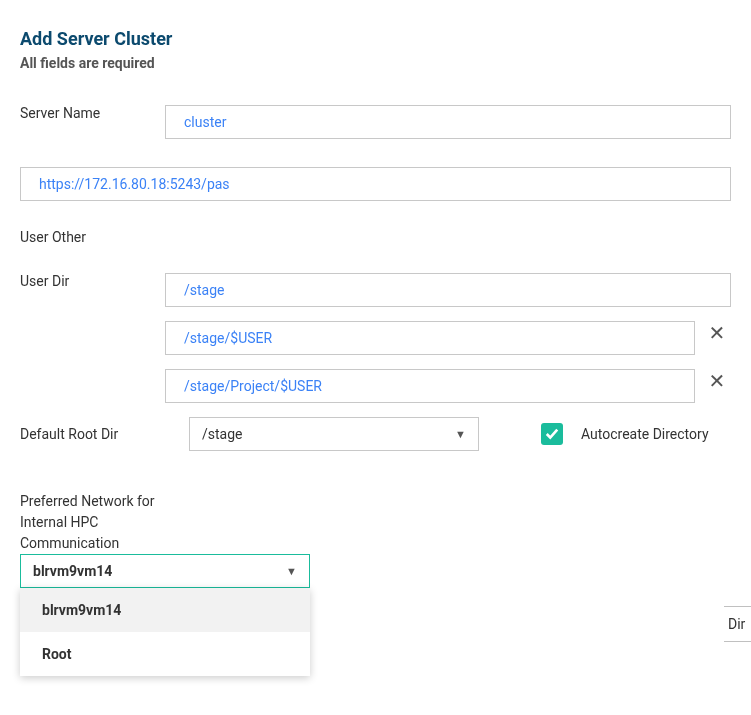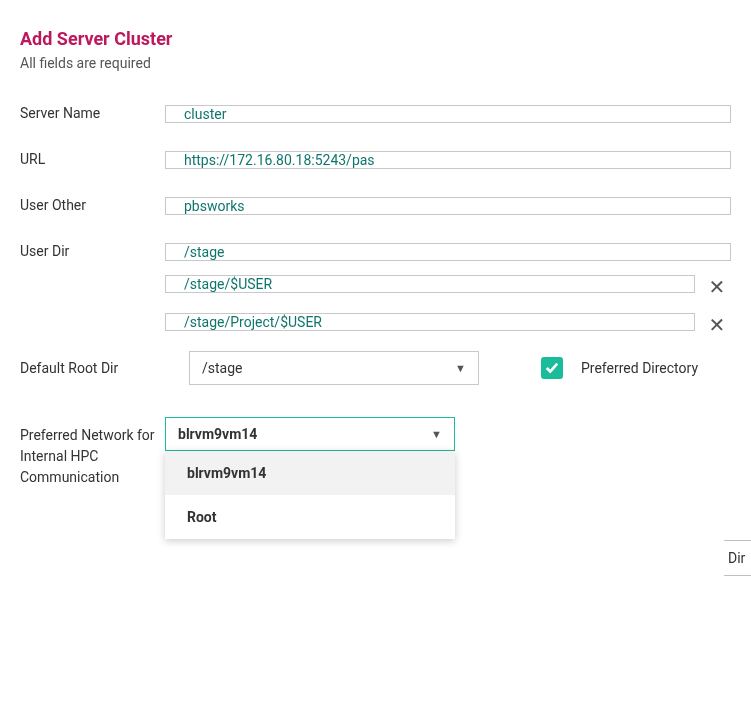--- a/index.html
+++ b/index.html
@@ -7,27 +7,28 @@
     font-family: -apple-system, BlinkMacSystemFont, "Segoe UI", Roboto, Arial, sans-serif;
     width: 751px;
     height: 715px;
     background: #fff;
     color: #333;
     padding: 28px 20px 20px 20px;
   }
   .title {
     font-size: 18px;
     font-weight: 700;
-    color: #be185d;
+    color: #0c4a6e;
     margin-bottom: 6px;
   }
   .subtitle {
     font-size: 14px;
     color: #555;
     margin-bottom: 34px;
+    font-weight: bold;
   }
   .row {
     display: flex;
     align-items: flex-start;
     margin-bottom: 28px;
   }
   .row.dirs { margin-bottom: 14px; }
   .label {
     width: 145px;
     font-size: 14px;
@@ -39,25 +40,25 @@
     padding-top: 8px;
     line-height: 1.5;
   }
   .field-col {
     flex: 1;
     display: flex;
     align-items: center;
   }
   .text-input {
     flex: 1;
-    height: 18px;
+    height: 34px;
     border: 1px solid #c8c8c8;
     background: #fff;
     font-size: 14px;
-    color: #0f766e;
+    color: #3b82f6;
     padding: 0 18px;
     outline: none;
     font-family: inherit;
   }
   .dir-row {
     display: flex;
     margin-left: 145px;
     margin-bottom: 14px;
   }
   .dir-row .text-input { flex: 1; }
@@ -125,20 +126,21 @@
     stroke-width: 3;
   }
   .checkbox-label {
     font-size: 14px;
     color: #333;
   }
   .pref-row {
     display: flex;
     align-items: flex-start;
     position: relative;
+    flex-direction: column;
   }
   .dropdown {
     position: absolute;
     top: 34px;
     left: 0;
     width: 290px;
     background: #fff;
     box-shadow: 0 2px 8px rgba(0,0,0,0.2);
     z-index: 10;
   }
@@ -199,31 +201,27 @@
 <div class="subtitle">All fields are required</div>
 
 <div class="row">
   <div class="label">Server Name</div>
   <div class="field-col">
     <input class="text-input" type="text" value="cluster" style="">
   </div>
 </div>
 
 <div class="row">
-  <div class="label">URL</div>
   <div class="field-col">
     <input class="text-input" type="text" value="https://172.16.80.18:5243/pas" style="">
   </div>
 </div>
 
 <div class="row">
   <div class="label">User Other</div>
-  <div class="field-col">
-    <input class="text-input" type="text" value="pbsworks" style="">
-  </div>
 </div>
 
 <div class="row dirs">
   <div class="label">User Dir</div>
   <div class="field-col">
     <input class="text-input" type="text" value="/stage" style="">
   </div>
 </div>
 
 <div class="dir-row">
@@ -243,21 +241,21 @@
       <span>/stage</span>
       <span class="chevron">▼</span>
     </div>
   </div>
   <div class="checkbox-wrap">
     <div class="checkbox">
       <svg viewBox="0 0 16 16">
           <polyline points="2,8 6,12 14,3"></polyline>
         </svg>
     </div>
-    <span class="checkbox-label">Preferred Directory</span>
+    <span class="checkbox-label">Autocreate Directory</span>
   </div>
 </div>
 
 <div class="pref-row">
   <div class="label multi">Preferred Network for Internal HPC Communication</div>
   <div class="pref-col">
     <div class="select-wrap">
       <div class="select-box active">
         <span>blrvm9vm14</span>
         <span class="chevron">▼</span>

